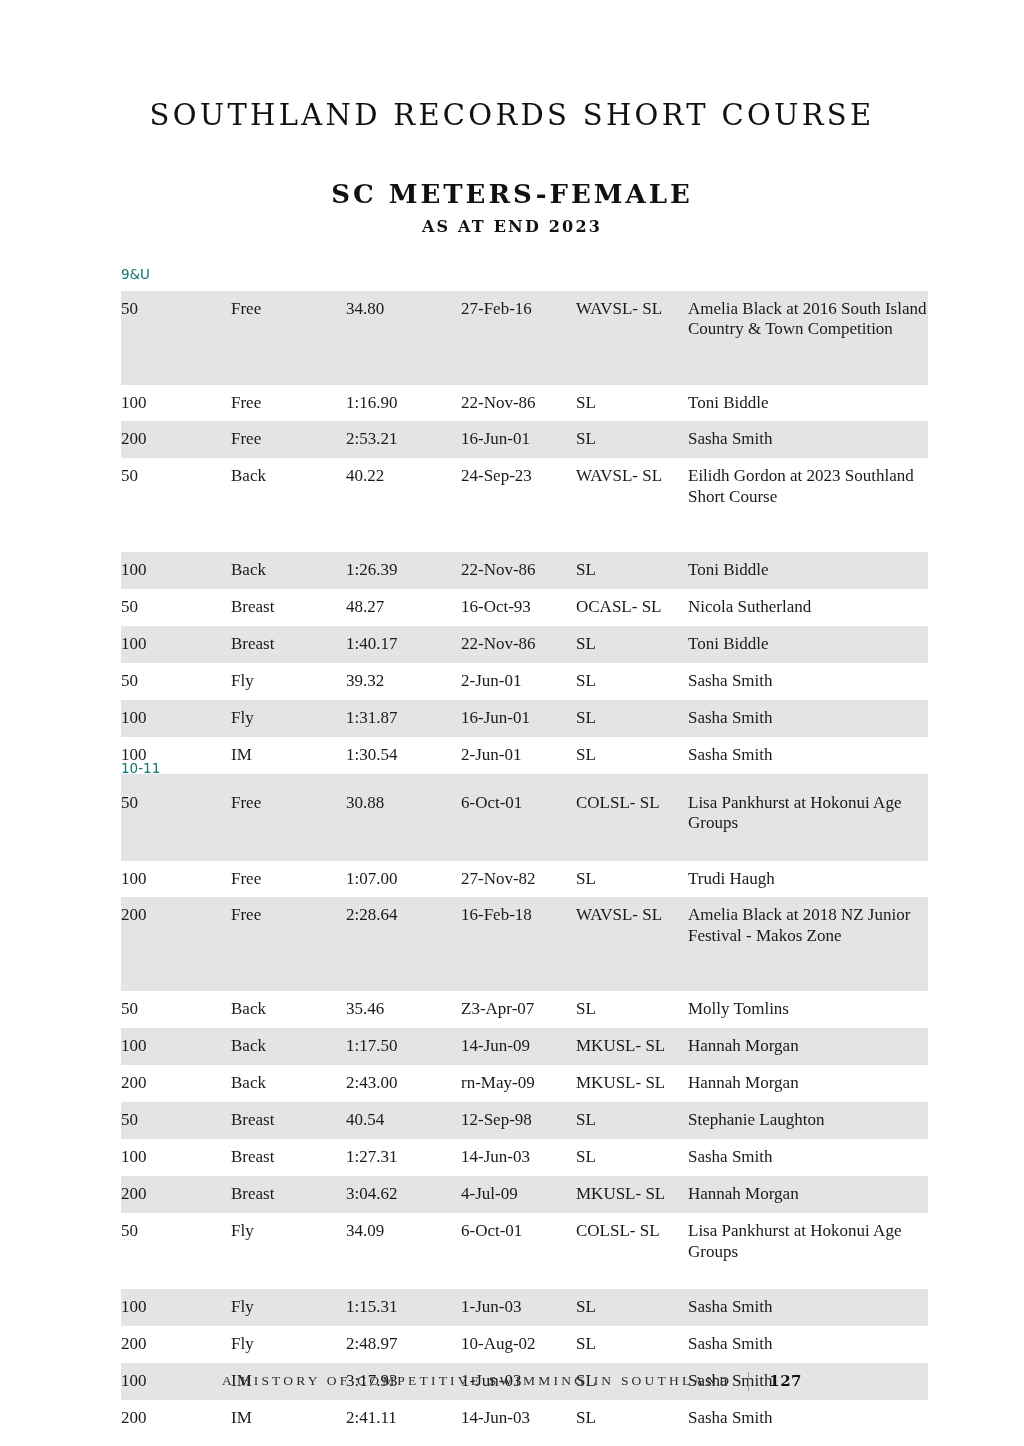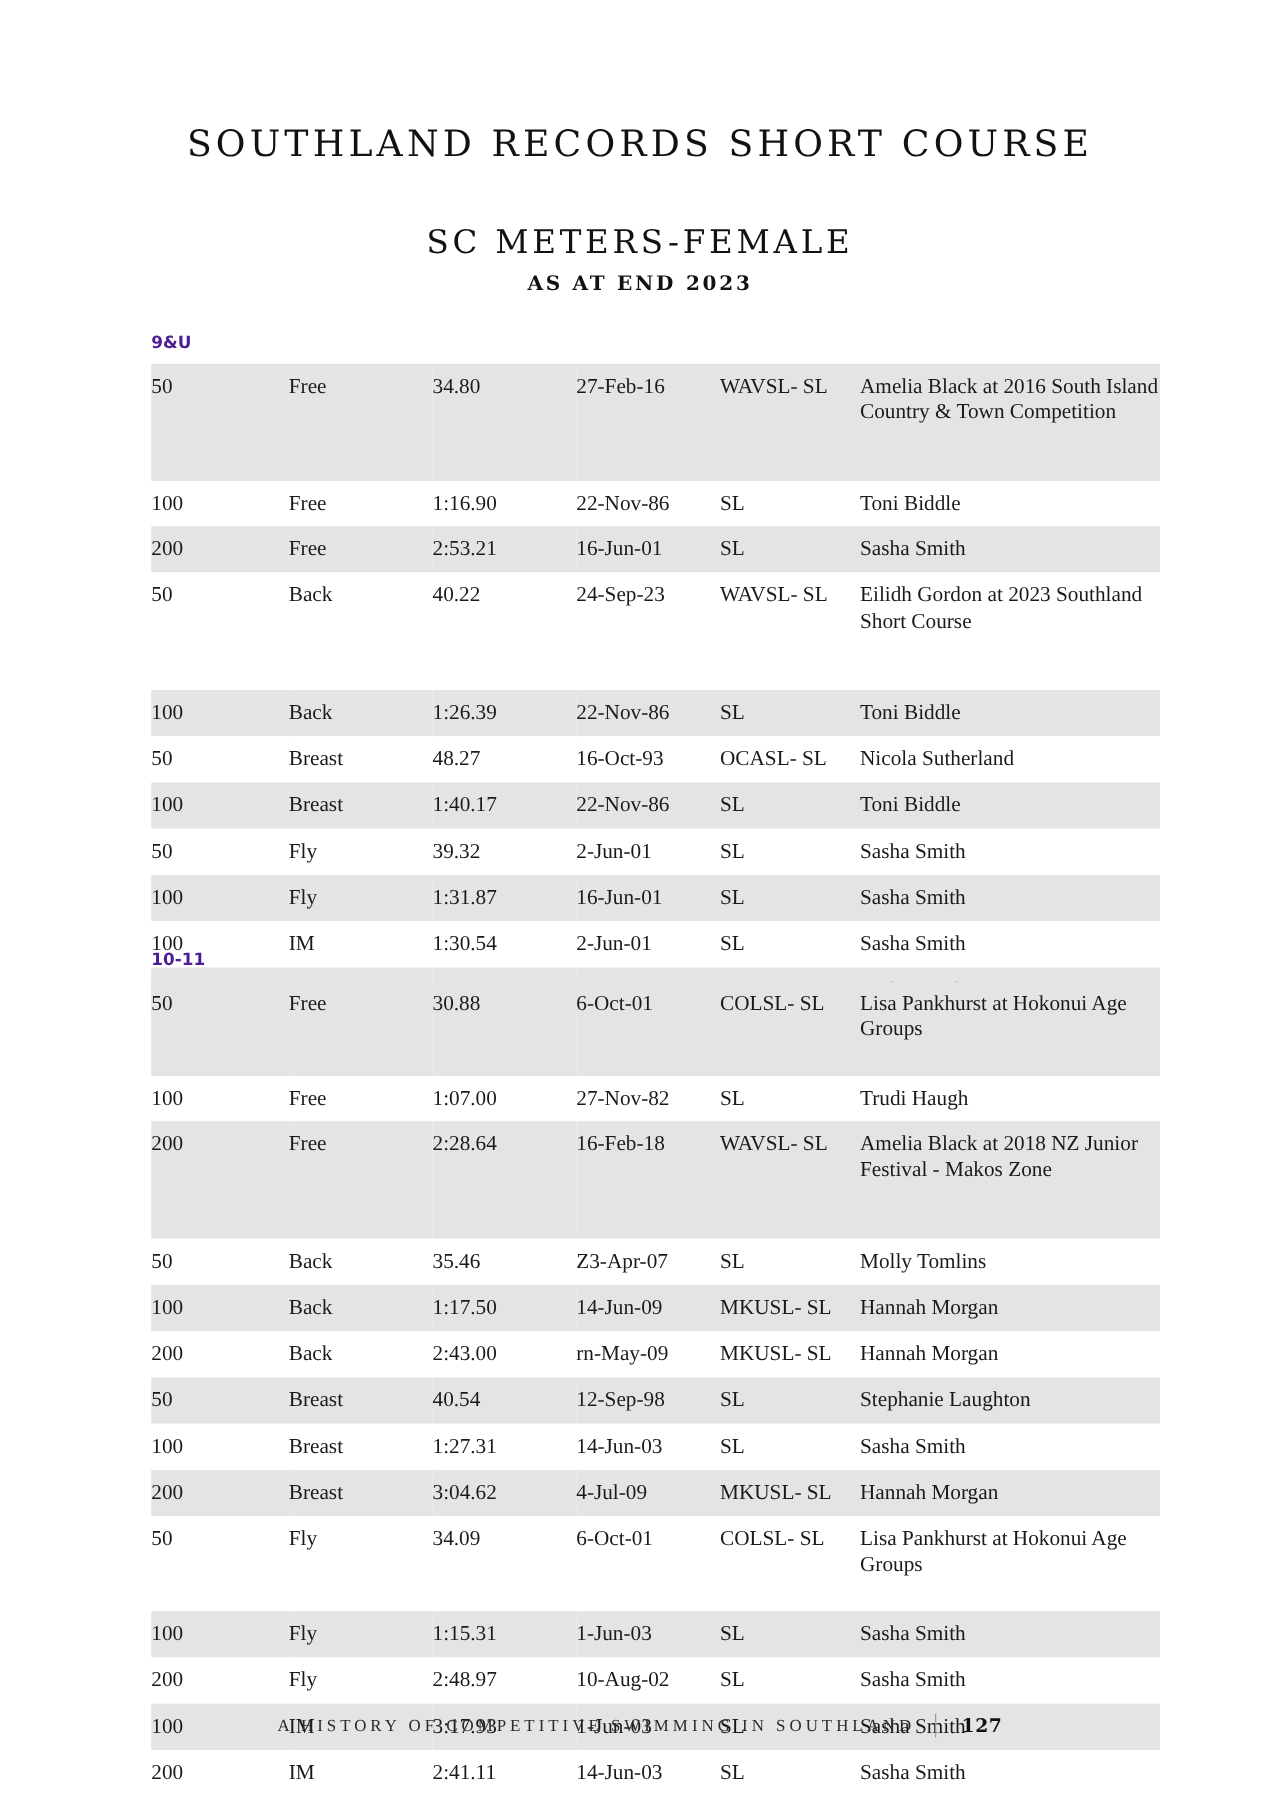--- a/index.html
+++ b/index.html
@@ -34,21 +34,21 @@
     font-size: 29px;
     font-weight: 400;
     letter-spacing: 3.3px;
     color: #111;
     margin: 0;
     line-height: 1.1;
   }
   .sub-title {
     font-family: "DejaVu Serif", "Liberation Serif", serif;
     font-size: 26px;
-    font-weight: 400;
+    font-weight: 700;
     letter-spacing: 3.0px;
     color: #111;
     margin: 0;
     padding-top: 48px;
     line-height: 1.1;
   }
   .sub-title-2 {
     font-family: "DejaVu Serif", "Liberation Serif", serif;
     font-size: 16px;
     font-weight: 700;
@@ -64,22 +64,22 @@
     position: absolute;
     left: 121px;
     width: 807px;
   }
   #section-0-wrap { top: 268px; }
   #section-1-wrap { top: 762px; }
 
   .group-label {
     font-family: "DejaVu Sans", "Liberation Sans", sans-serif;
     font-size: 13.5px;
-    font-weight: 700;
-    color: #4c1d95;
+    font-weight: 400;
+    color: #0f766e;
     letter-spacing: 0px;
     line-height: 1;
     padding-bottom: 9px;
   }
 
   table.records {
     border-collapse: collapse;
     width: 807px;
     table-layout: fixed;
   }

